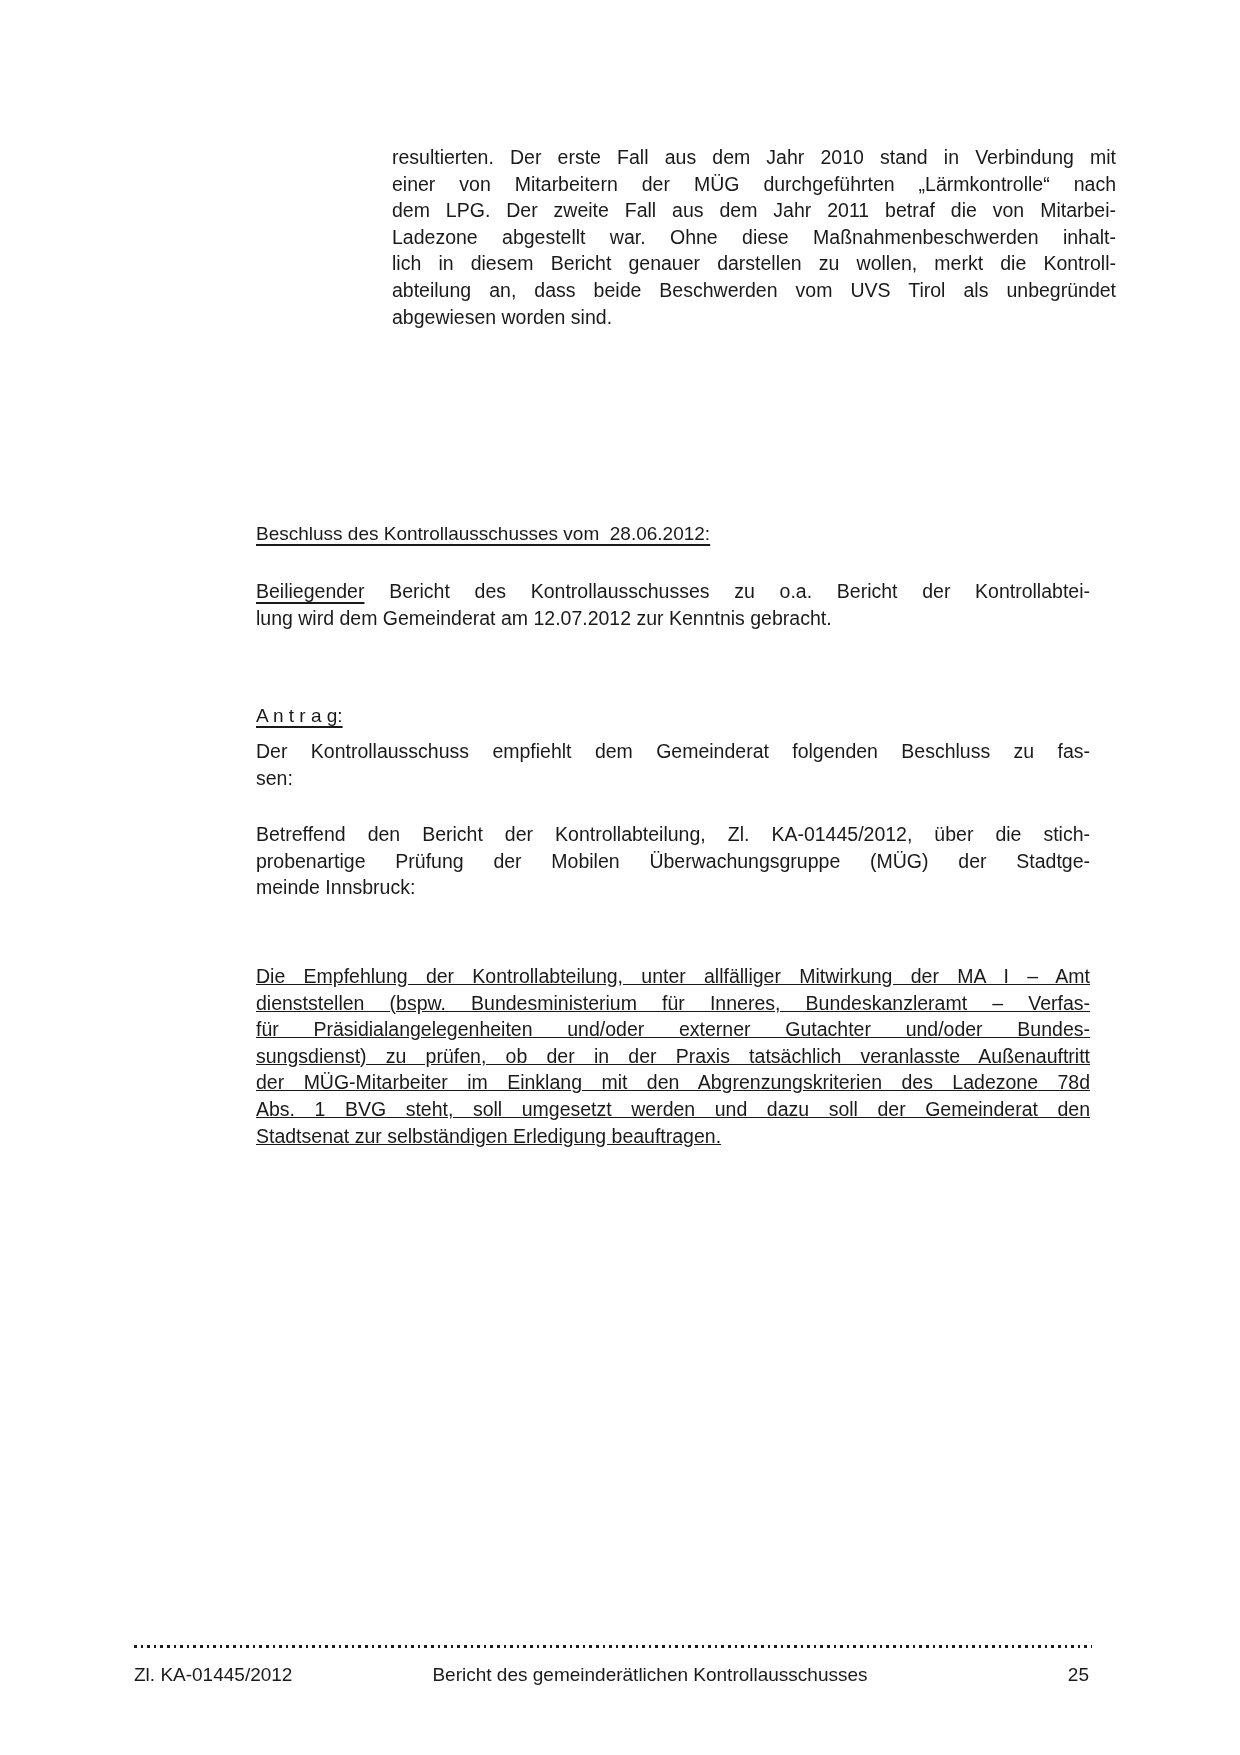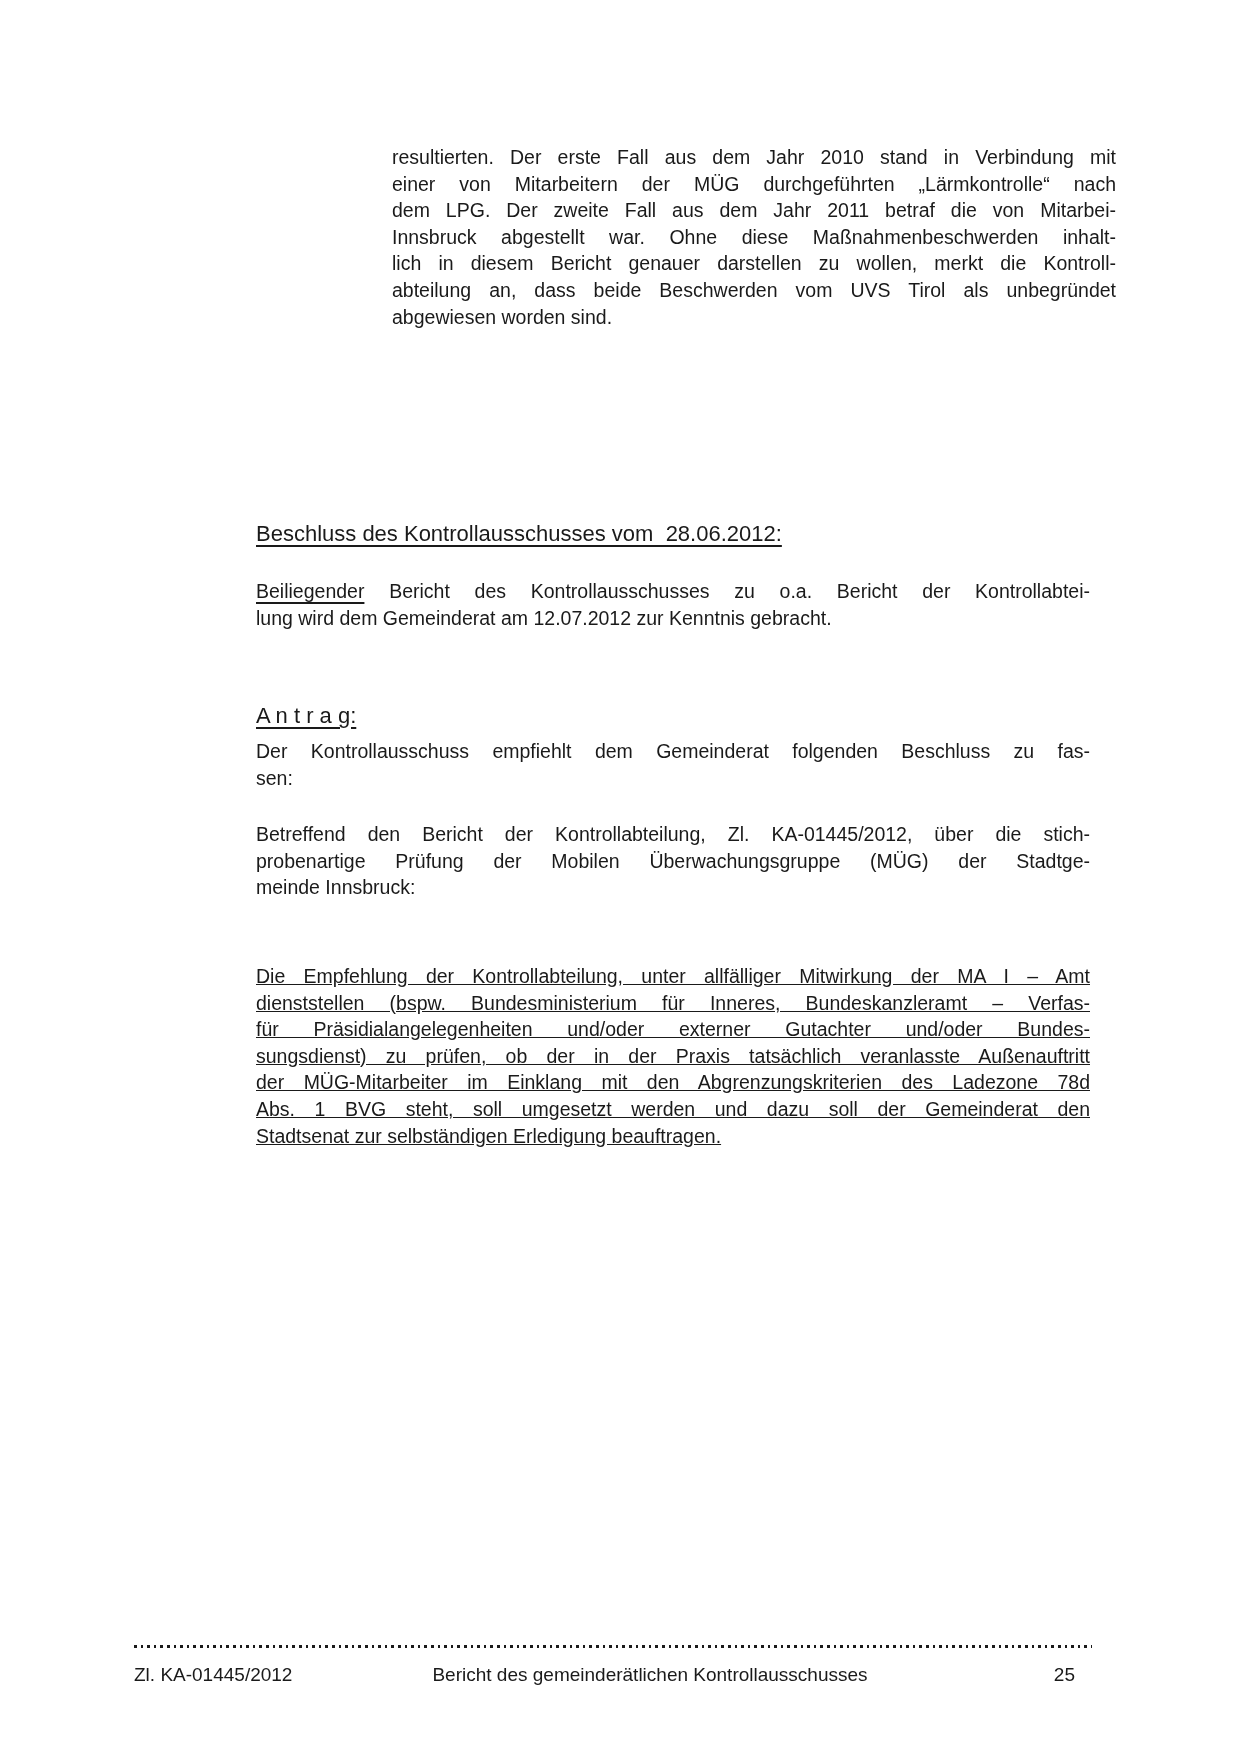--- a/index.html
+++ b/index.html
@@ -20,21 +20,21 @@
     text-align-last: justify;
     text-justify: inter-word;
     white-space: normal;
   }
   .para .line:last-child { text-align-last: left; }
 
   .quote-block { left: 392px; top: 144px; width: 724px; }
   .body-col { left: 256px; width: 834px; }
 
   .heading {
-    font-size: 22px; line-height: 26.6px;
+    font-size: 19px; line-height: 26.6px;
     text-decoration: underline;
     text-decoration-thickness: 1.5px;
     text-underline-offset: 4px;
     white-space: pre-wrap; 
   }
   .u {
     text-decoration: underline;
     text-decoration-thickness: 1.5px;
     text-underline-offset: 4px;
   }
@@ -42,30 +42,30 @@
   .footer-rule {
     left: 134px; top: 1645px; width: 958px; height: 3px;
     background-image: repeating-linear-gradient(to right, #1a1a1a 0 2.6px, transparent 2.6px 6.6px);
   }
   .footer-row {
     left: 134px; top: 1662px; width: 958px; height: 26px;
     font-size: 19px; line-height: 26px;
   }
   .footer-left  { position: absolute; left: 0; top: 0; }
   .footer-center{ position: absolute; left: 516px; top: 0; transform: translateX(-50%); }
-  .footer-right { position: absolute; right: 17px; top: 0; }
+  .footer-right { position: absolute; right: 3px; top: 0; }
 </style>
 </head>
 <body>
 
 <div class="abs para quote-block">
     <div class="line">resultierten. Der erste Fall aus dem Jahr 2010 stand in Verbindung mit</div>
     <div class="line">einer von Mitarbeitern der MÜG durchgeführten „Lärmkontrolle“ nach</div>
     <div class="line">dem LPG. Der zweite Fall aus dem Jahr 2011 betraf die von Mitarbei-</div>
-    <div class="line">Innsbruck abgestellt war. Ohne diese Maßnahmenbeschwerden inhalt-</div>
+    <div class="line">Ladezone abgestellt war. Ohne diese Maßnahmenbeschwerden inhalt-</div>
     <div class="line">lich in diesem Bericht genauer darstellen zu wollen, merkt die Kontroll-</div>
     <div class="line">abteilung an, dass beide Beschwerden vom UVS Tirol als unbegründet</div>
     <div class="line">abgewiesen worden sind.</div>
   </div>
 
 <div class="abs heading body-col" style="top: 521px;">Beschluss des Kontrollausschusses vom  28.06.2012:</div>
 
 <div class="abs para body-col" style="top: 578px;">
   <div class="line"><span class="u">Beiliegender</span><span> Bericht des Kontrollausschusses zu o.a. Bericht der Kontrollabtei-</span></div>
   <div class="line">lung wird dem Gemeinderat am 12.07.2012 zur Kenntnis gebracht.</div>

